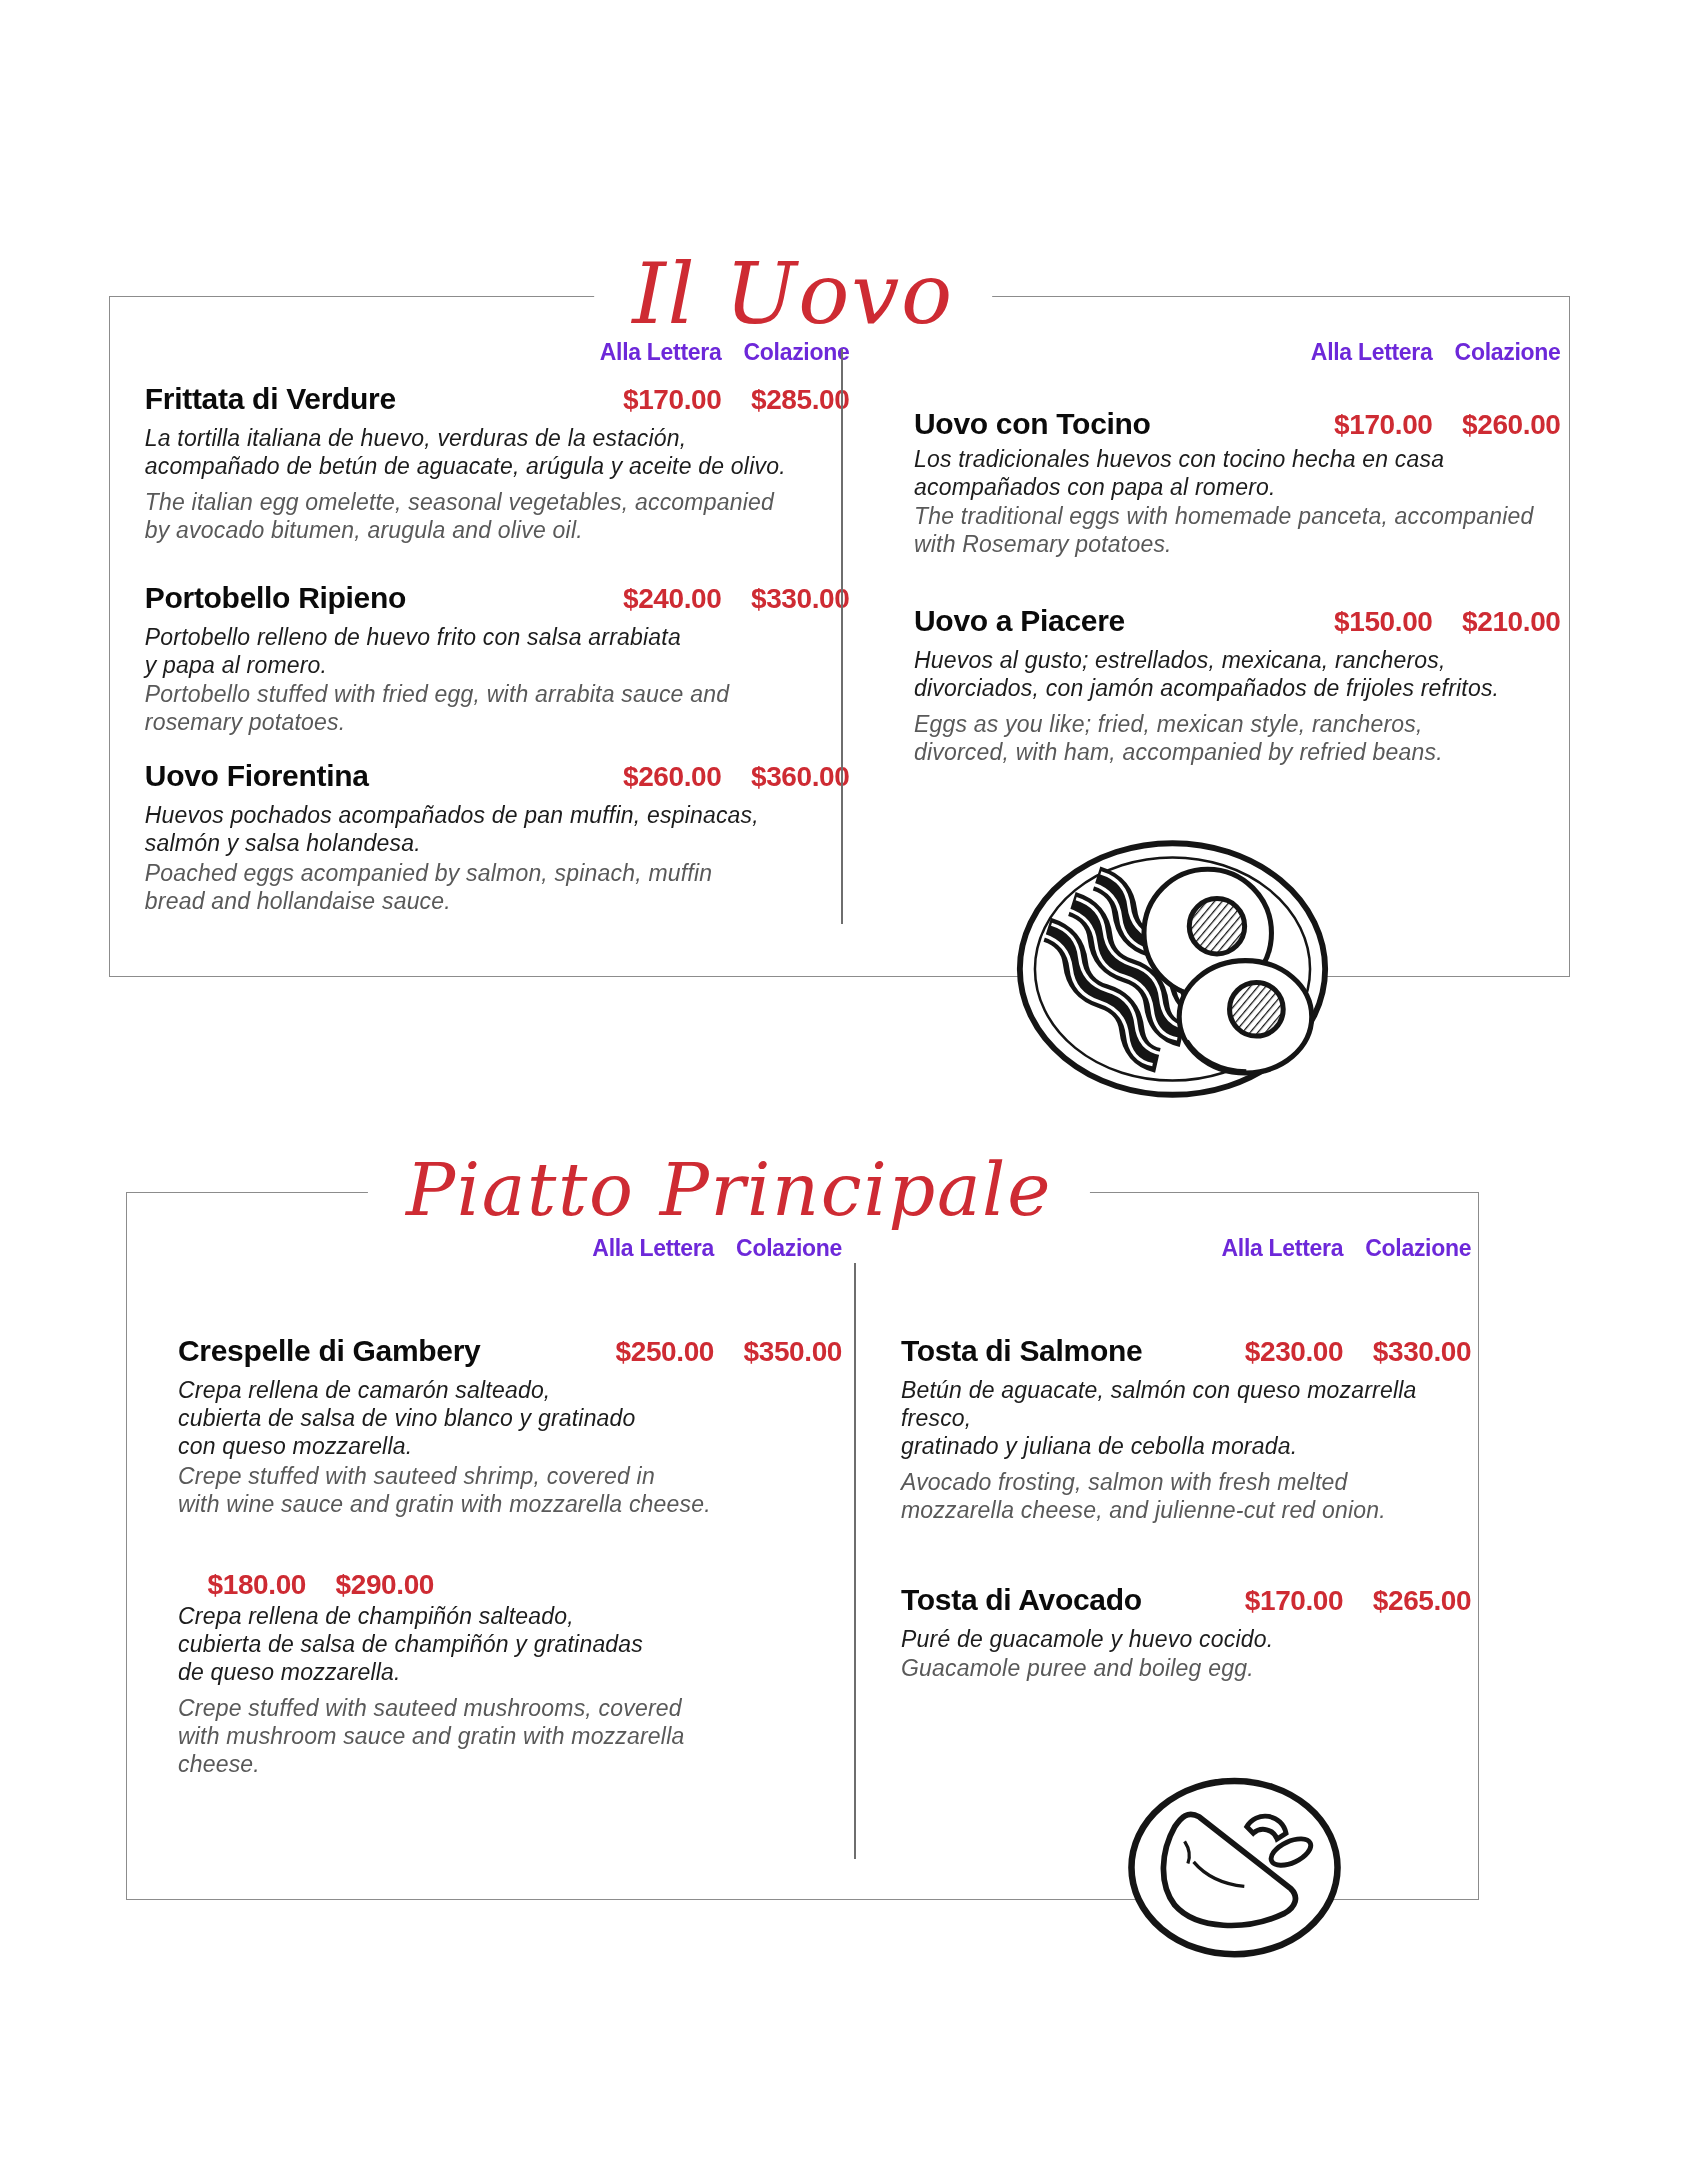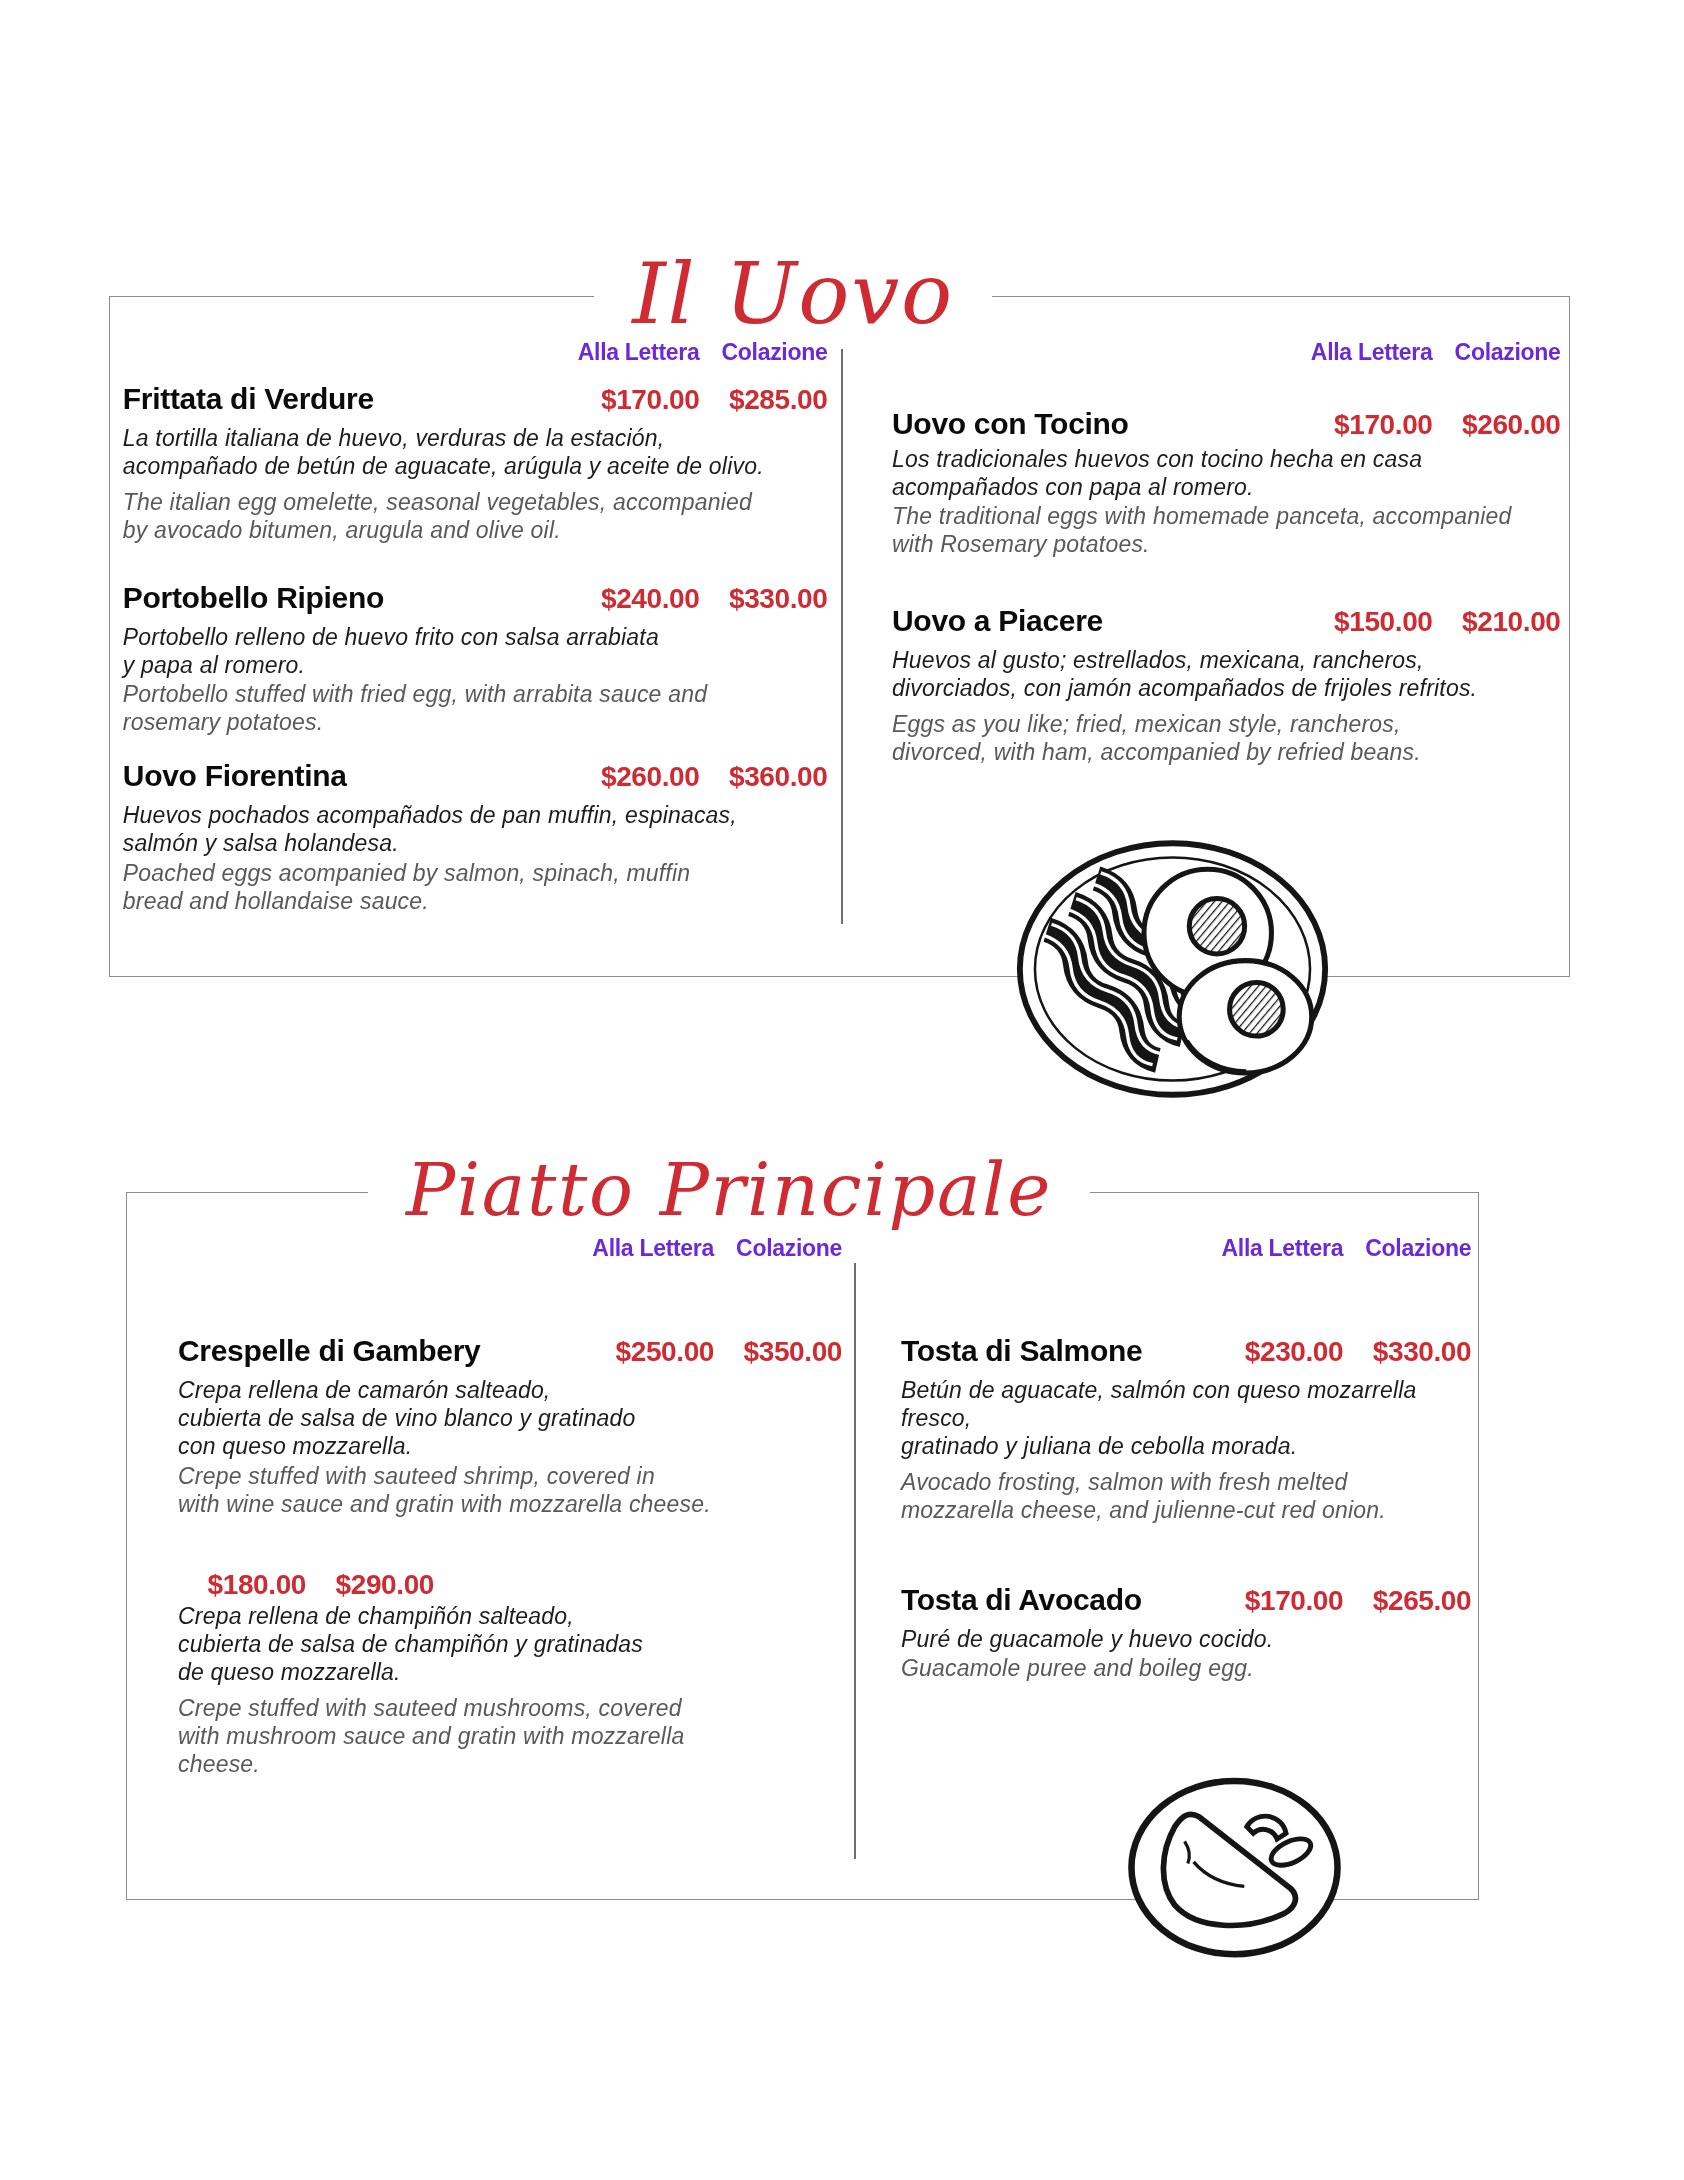--- a/index.html
+++ b/index.html
@@ -1,21 +1,21 @@
 <!DOCTYPE html>
 <html style="font-size:13.6px"><head>
 <meta charset="utf-8">
 <style>
   * { margin:0; padding:0; box-sizing:border-box; }
   html,body { background:#ffffff; }
   body { width:1685px; height:2181px; font-family:"Liberation Sans", sans-serif; color:#0d0d0d; }
   .page { position:relative; width:1685px; height:2181px; background:#fff; overflow:hidden; }
 
   .menu-box { position:absolute; background:#fff; border:1.7px solid #8c8c8c; }
-  #sec1 { left:109px; top:296px;  width:1461px; height:681px; }
+  #sec1 { left:109px; top:296px;  width:1461px; height:681px;padding-left:22px; }
   #sec2 { left:126px; top:1192px; width:1353px; height:708px; }
 
   .script-title {
     position:absolute; top:0; transform:translate(-50%,-54%);
     background:#fff; padding:0 38px; white-space:nowrap; line-height:1.05;
     font-family:"DejaVu Serif", serif; font-style:italic; font-weight:400;
     color:#ce2b33; letter-spacing:1.7px; z-index:3;
   }
   #sec1 .script-title { left:683px; font-size:85px; }
   #sec2 .script-title { left:602px; font-size:73px; }

